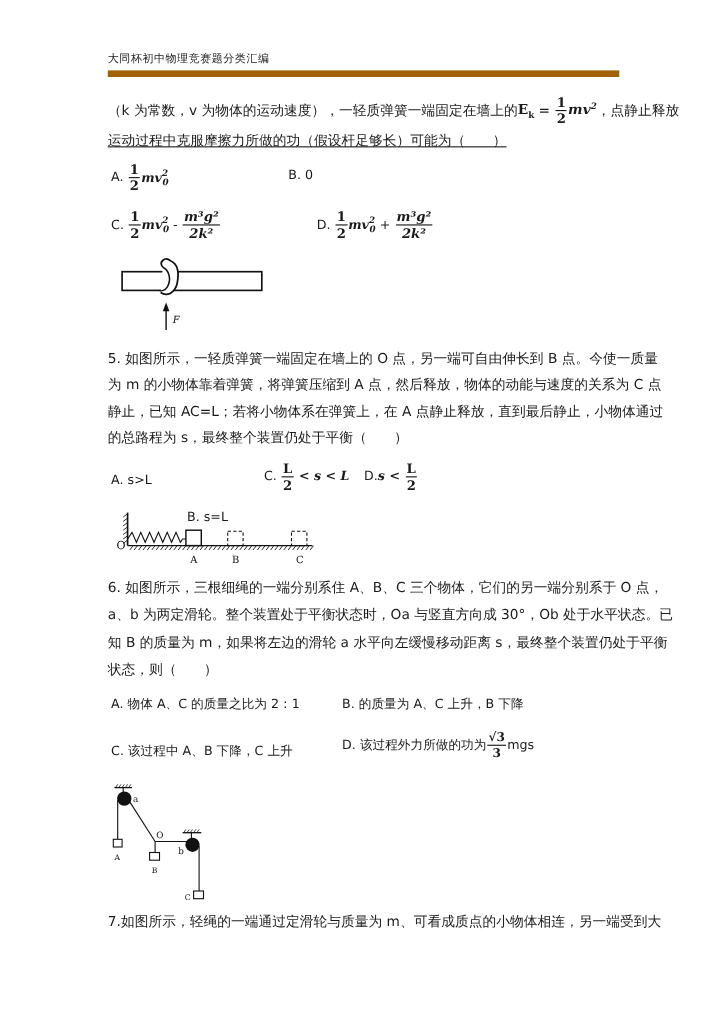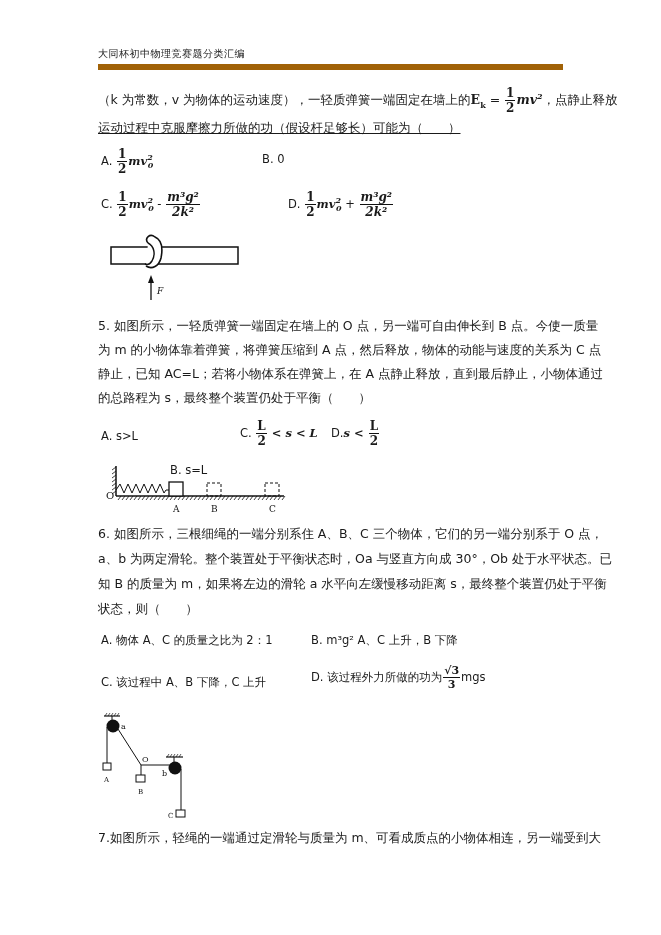--- a/index.html
+++ b/index.html
@@ -176,21 +176,21 @@
   <text x="107" y="50" font-family="DejaVu Serif, serif" font-size="9" fill="#111">B</text>
   <text x="165" y="50" font-family="DejaVu Serif, serif" font-size="9" fill="#111">C</text>
 </svg>
 
 <div class="line" style="top:524px;">6. 如图所示，三根细绳的一端分别系住 A、B、C 三个物体，它们的另一端分别系于 O 点，</div>
 <div class="line" style="top:549px;">a、b 为两定滑轮。整个装置处于平衡状态时，Oa 与竖直方向成 30°，Ob 处于水平状态。已</div>
 <div class="line" style="top:574px;">知 B 的质量为 m，如果将左边的滑轮 a 水平向左缓慢移动距离 s，最终整个装置仍处于平衡</div>
 <div class="line" style="top:599px;">状态，则（　　）</div>
 
 <div class="opt" style="left:101px; top:630px;">A. 物体 A、C 的质量之比为 2：1</div>
-<div class="opt" style="left:311px; top:630px;">B. m³g² A、C 上升，B 下降</div>
+<div class="opt" style="left:311px; top:630px;">B. 的质量为 A、C 上升，B 下降</div>
 <div class="opt" style="left:101px; top:672px;">C. 该过程中 A、B 下降，C 上升</div>
 <div class="opt" style="left:311px; top:665px;">
   <span>D. 该过程外力所做的功为</span><span class="frac small">
       <span class="num">√3</span>
       <span class="den">3</span>
     </span><span>mgs</span>
 </div>
 
 <svg style="left:95px; top:705px;" width="120" height="120" viewBox="0 0 120 120">
 

